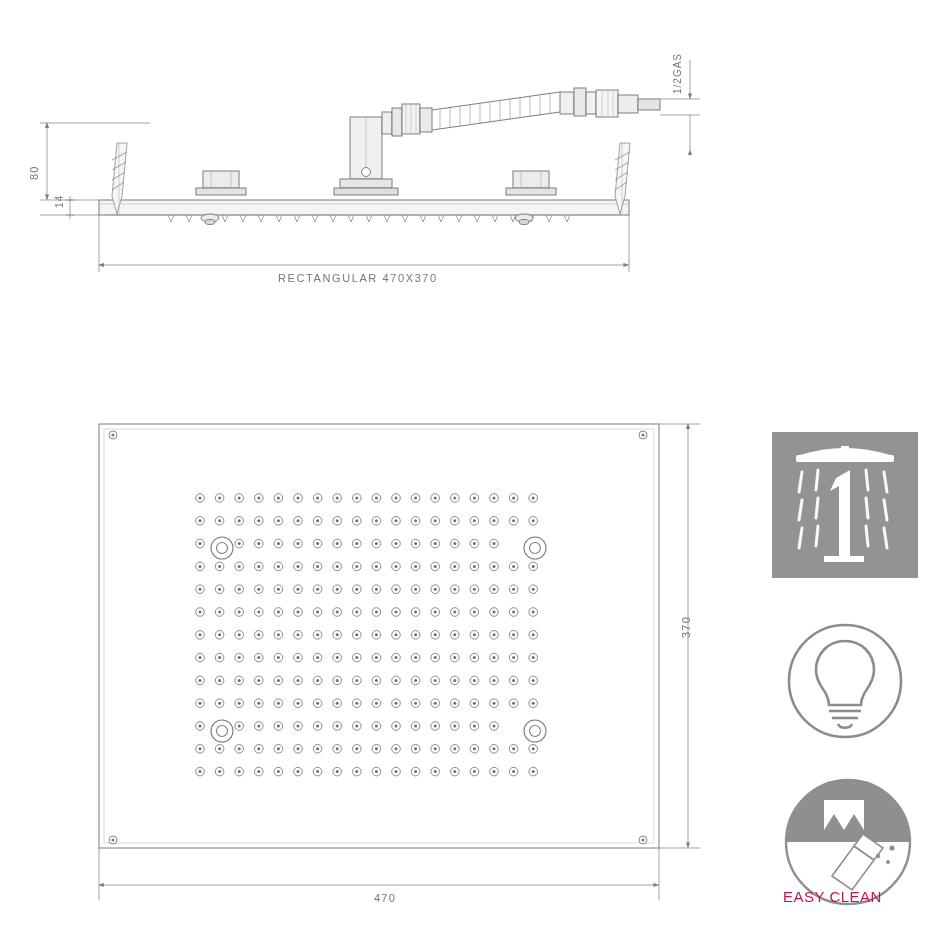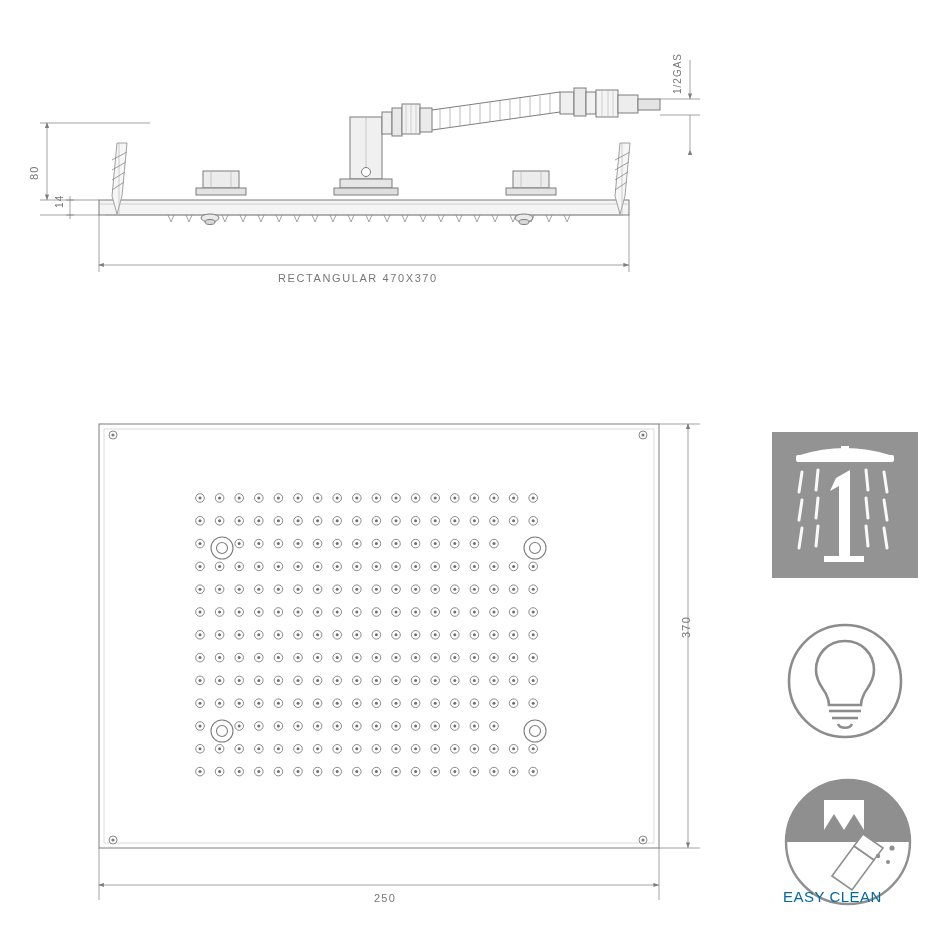--- a/index.html
+++ b/index.html
@@ -24,21 +24,21 @@
   #title-label{left:278px;top:272px;letter-spacing:1.6px;}
   #dim-80{left:28px;top:180px;}
   #dim-14{left:54px;top:208px;font-size:10px;}
   #dim-gas{left:672px;top:94px;letter-spacing:1px;font-size:10px;}
   #dim-370{left:680px;top:638px;}
   #dim-470{left:374px;top:892px;}
   .ec-text{
     position:absolute;
     font-size:15px;
     letter-spacing:0.5px;
-    color:#0369a1;
+    color:#be185d;
   }
 </style>
 </head>
 <body>
 
 <div class="stage">
 
   <svg width="950" height="950" viewBox="0 0 950 950">
     <defs>
       <marker id="arrS" markerWidth="9" markerHeight="9" refX="8" refY="3" orient="auto">
@@ -741,16 +741,16 @@
           <circle cx="888" cy="862" r="2"></circle>
       </g>
     </g>
   </svg>
 
   <div class="lbl" id="title-label">RECTANGULAR  470X370</div>
   <div class="lbl rot" id="dim-80">80</div>
   <div class="lbl rot" id="dim-14">14</div>
   <div class="lbl rot" id="dim-gas">1/2GAS</div>
   <div class="lbl rot" id="dim-370">370</div>
-  <div class="lbl" id="dim-470">250</div>
+  <div class="lbl" id="dim-470">470</div>
 
   <div class="ec-text" style="left:783px;top:888px;">EASY CLEAN</div>
 </div>
 
 </body></html>

